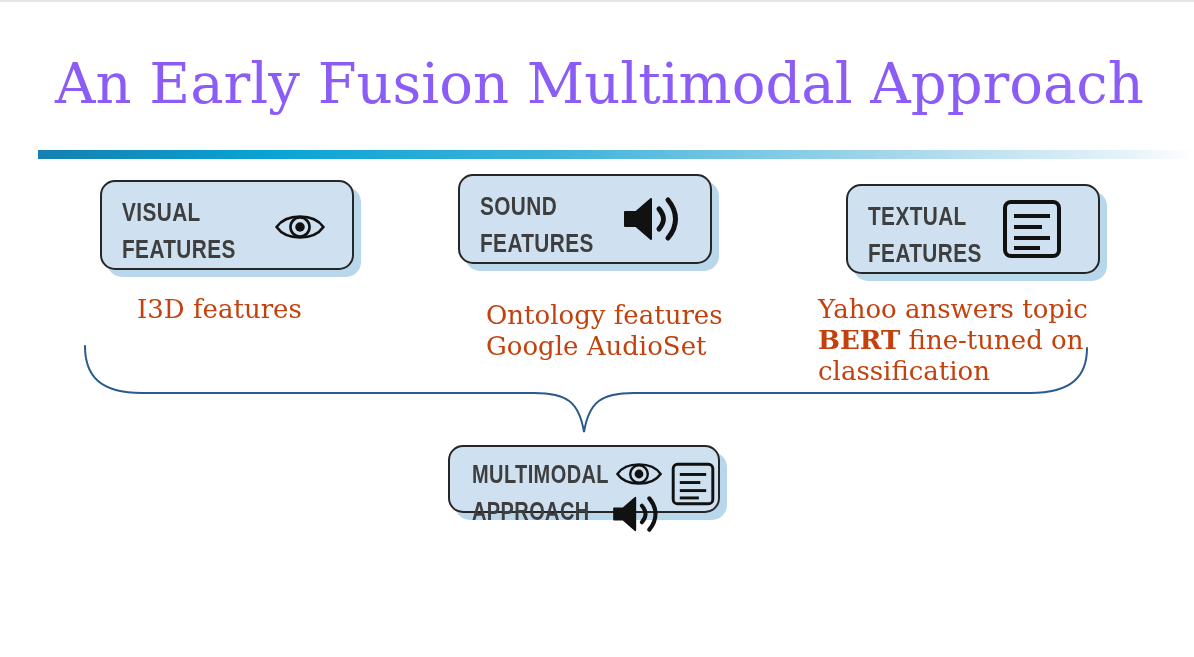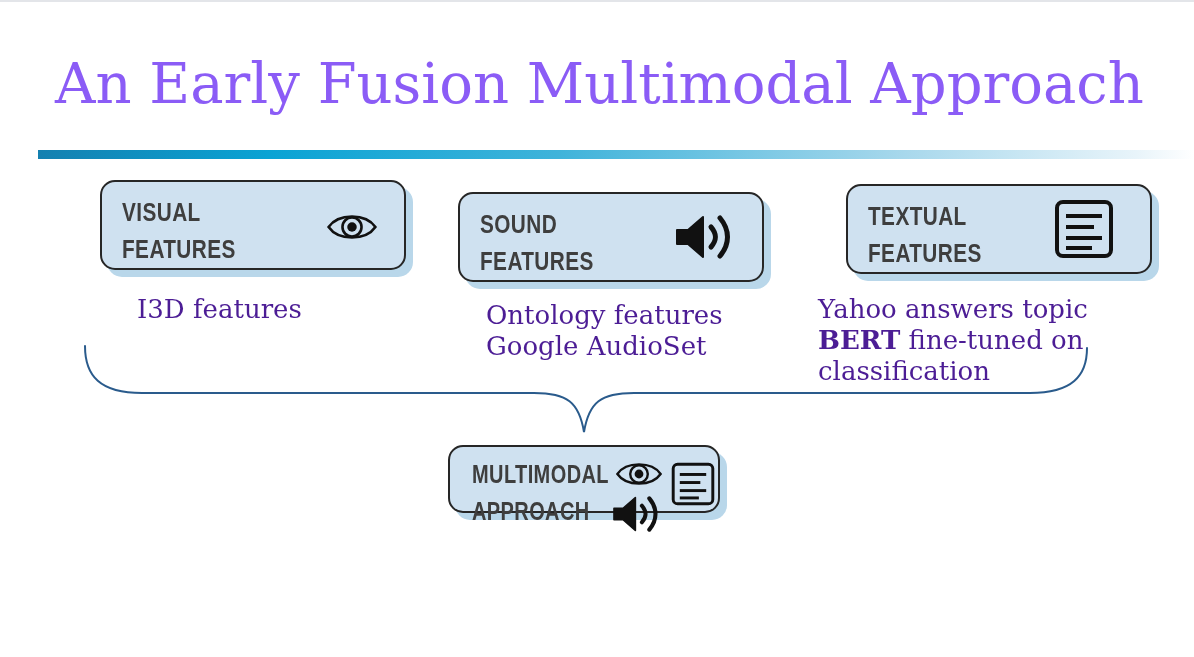--- a/index.html
+++ b/index.html
@@ -10,46 +10,46 @@
   }
   .title{
     position:absolute;left:55px;top:50px;width:1110px;
     font-size:56px;line-height:1.15;color:#8b5cf6;white-space:nowrap;
   }
   .rule{
     position:absolute;left:38px;top:148px;width:1156px;height:9px;
     background:linear-gradient(to right,#1480b0 0%,#0aa3d4 20%,#3fb3da 45%,#a8d8ec 75%,#e8f4fa 95%,#ffffff 100%);
   }
   .fbox{
-    position:absolute;width:306px;height:90px;background:#cfe1f0;
+    position:absolute;width:254px;height:90px;background:#cfe1f0;
     border:2px solid #262626;border-radius:15px;
     box-shadow:7px 7px 0 #b9d7ea;box-sizing:border-box;
   }
   #box-visual{left:100px;top:178px;}
-  #box-sound{left:458px;top:190px;}
+  #box-sound{left:458px;top:172px;}
   #box-textual{left:846px;top:182px;}
   #box-fusion{left:448px;top:443px;width:272px;height:68px;}
   .label{
     position:absolute;left:20px;top:12px;
     font-family:"Liberation Sans",sans-serif;font-weight:bold;
     font-size:26px;line-height:37px;color:#3e3e3e;
     transform:scaleX(0.8);transform-origin:left top;
     letter-spacing:.5px;white-space:nowrap;
   }
   #box-fusion .label{top:9px;left:22px;font-size:25px;}
   .icon{position:absolute;}
   .icon svg{display:block;width:100%;height:100%;}
   #icon-eye-visual{right:26px;top:27px;width:52px;height:36px;}
   #icon-speaker-sound{right:26px;top:15px;width:62px;height:56px;}
   #icon-doc-textual{right:36px;top:13px;width:60px;height:60px;}
   #icon-eye-fusion{left:165px;top:11px;width:48px;height:32px;}
   #icon-doc-fusion{left:221px;top:15px;width:44px;height:44px;}
   #icon-speaker-fusion{left:161px;top:44px;width:52px;height:46px;}
   .caption{
-    position:absolute;font-size:26px;line-height:31px;color:#4c1d95;
+    position:absolute;font-size:26px;line-height:31px;color:#c2410c;
   }
   #cap-visual{left:137px;top:292px;}
   #cap-sound{left:486px;top:298px;}
   #cap-textual{left:818px;top:292px;}
   #cap-fusion{left:450px;top:571px;}
   .caption .b{font-weight:bold;}
   .brace{position:absolute;left:0;top:0;width:1194px;height:657px;pointer-events:none;}
 </style>
 </head>
 <body>

